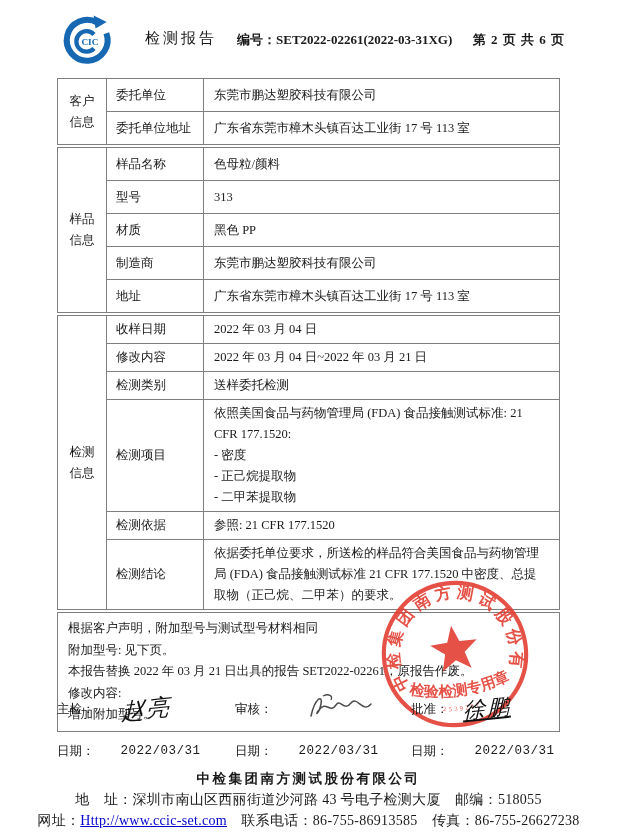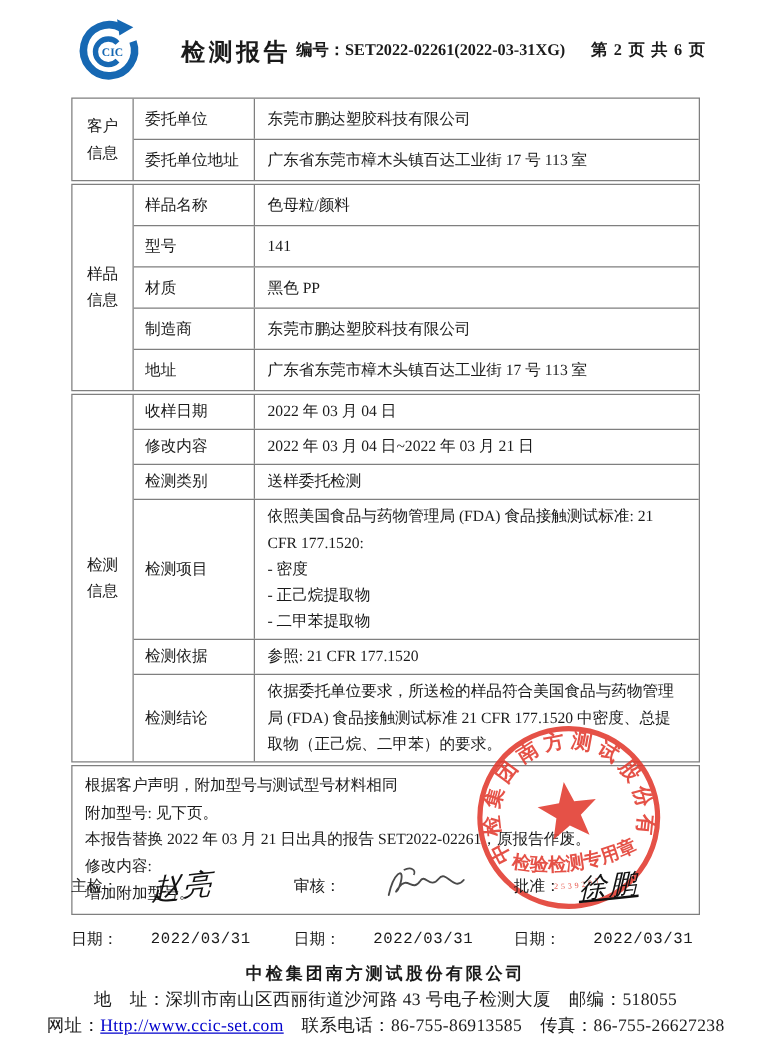--- a/index.html
+++ b/index.html
@@ -3,21 +3,21 @@
 <meta charset="utf-8">
 <style>
   html,body{margin:0;padding:0;background:#ffffff;}
   body{width:617px;height:840px;position:relative;overflow:hidden;
        font-family:"Liberation Serif","DejaVu Serif",serif;color:#1a1a1a;}
   .page{position:absolute;inset:0;}
 
   
   .hdr{position:absolute;top:0;left:0;width:617px;height:78px;}
   .logo{position:absolute;top:14px;left:60px;width:58px;height:52px;}
-  .hdr-title{position:absolute;top:29px;left:145px;font-size:19px;font-weight:bold;letter-spacing:3px;}
+  .hdr-title{position:absolute;top:29px;left:145px;font-size:15px;font-weight:normal;letter-spacing:3px;}
   .hdr-no{position:absolute;top:31px;left:237px;font-size:13px;font-weight:bold;}
   .hdr-page{position:absolute;top:31px;right:52px;font-size:13px;font-weight:bold;letter-spacing:1px;}
 
   
   .doc{position:absolute;top:78px;left:57px;width:503px;font-size:12.5px;}
   .section{display:flex;border:1px solid #7f7f7f;margin-bottom:2px;background:#fff;}
   .sec-label{width:28px;padding:0 10px;border-right:1px solid #7f7f7f;display:flex;
              align-items:center;justify-content:center;text-align:center;line-height:21px;}
   .sec-rows{flex:1;display:flex;flex-direction:column;}
   .row{display:flex;border-top:1px solid #7f7f7f;}
@@ -96,21 +96,21 @@
       <div class="sec-rows">
         <div class="row r32">
           <div class="lbl">样品名称</div>
           <div class="val">
               <span>色母粒/颜料</span>
             </div>
         </div>
         <div class="row r32">
           <div class="lbl">型号</div>
           <div class="val">
-              <span>141</span>
+              <span>313</span>
             </div>
         </div>
         <div class="row r32">
           <div class="lbl">材质</div>
           <div class="val">
               <span>黑色 PP</span>
             </div>
         </div>
         <div class="row r32">
           <div class="lbl">制造商</div>

